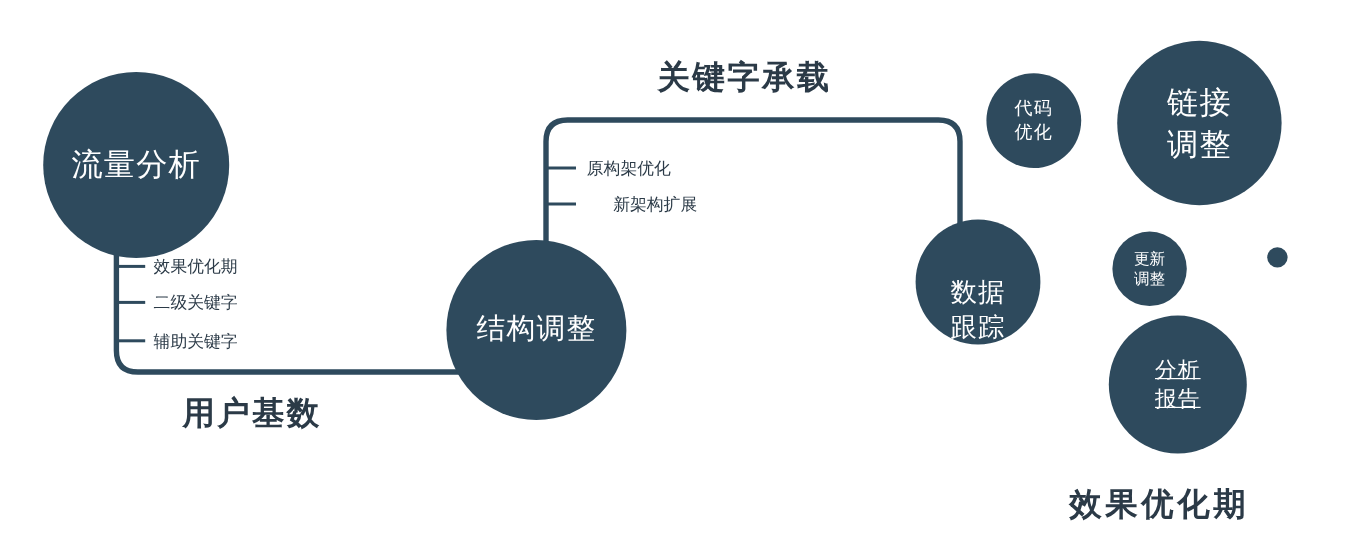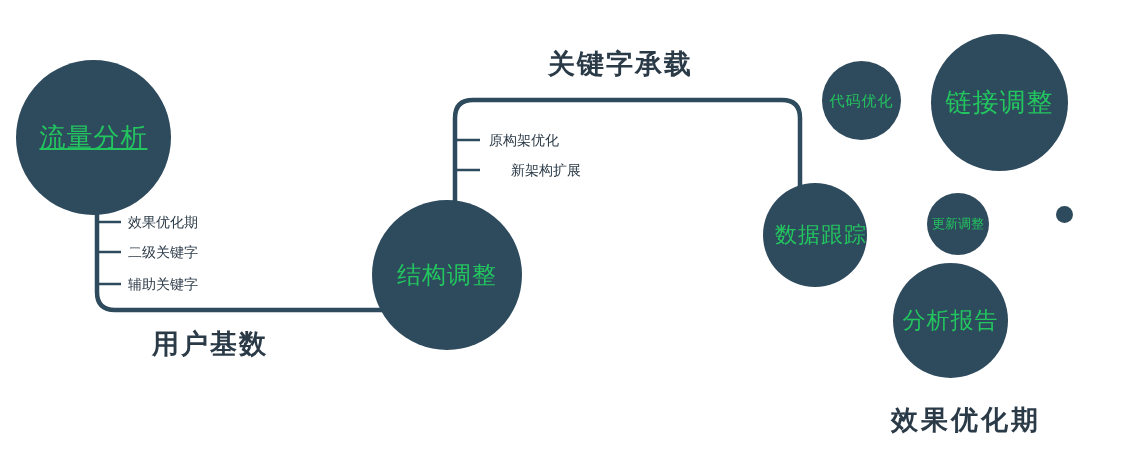--- a/index.html
+++ b/index.html
@@ -16,22 +16,22 @@
     font-family:"Liberation Sans", sans-serif;
     overflow:hidden;
   }
   svg.links{position:absolute;left:0;top:0;}
   svg.links .edge{fill:none;stroke:var(--primary);stroke-width:4.5;}
   svg.links .tick{fill:none;stroke:var(--primary);stroke-width:2.5;}
   .node{
     position:absolute;
     border-radius:50%;
     background:var(--primary);
-    color:#22c55e;
-    display:flex;flex-direction:row;
+    color:#ffffff;
+    display:flex;flex-direction:column;
     align-items:center;justify-content:center;
     text-align:center;line-height:1.32;
     letter-spacing:1px;
     font-weight:500;
   }
   .branch-label{
     position:absolute;
     font-size:14px;color:var(--text-dark);
     white-space:nowrap;line-height:18px;
     font-weight:500;
@@ -71,21 +71,21 @@
   <div class="branch-label" style="left:128px;top:213px;">效果优化期</div>
   <div class="branch-label" style="left:128px;top:243px;">二级关键字</div>
   <div class="branch-label" style="left:128px;top:275px;">辅助关键字</div>
 
   <div class="branch-label" style="left:489px;top:131px;">原构架优化</div>
   <div class="branch-label" style="left:511px;top:161px;text-align:center;">新架构扩展</div>
 
   <div class="edge-label" style="left:152px;top:326px;">用户基数</div>
   <div class="edge-label" style="left:528px;top:46px;margin-left:20px;">关键字承载</div>
 
-  <div class="node" style="left:16px;top:60px;width:155px;height:155px;font-size:26px;text-decoration:underline;">
+  <div class="node" style="left:36px;top:60px;width:155px;height:155px;font-size:26px;">
     <span>流量分析</span>
   </div>
 
   <div class="node" style="left:372px;top:200px;width:150px;height:150px;font-size:24px;">
     <span>结构调整</span>
   </div>
 
   <div class="node" style="left:763px;top:183px;width:104px;height:104px;font-size:22px;justify-content:flex-end;">
     <span>数据</span>
     <span>跟踪</span>
@@ -101,20 +101,20 @@
     <span>调整</span>
   </div>
 
   <div class="node" style="left:927px;top:193px;width:62px;height:62px;font-size:13px;letter-spacing:0;">
     <span>更新</span>
     <span>调整</span>
   </div>
 
   <div class="dot" style="left:1056px;top:206px;width:17px;height:17px;"></div>
 
-  <div class="node" style="left:893px;top:263px;width:115px;height:115px;font-size:23px;">
+  <div class="node" style="left:924px;top:263px;width:115px;height:115px;font-size:18px;text-decoration:underline;">
     <span>分析</span>
     <span>报告</span>
   </div>
 
   <div class="caption" style="left:891px;top:402px;">效果优化期</div>
 
 </div>
 
 </body></html>

